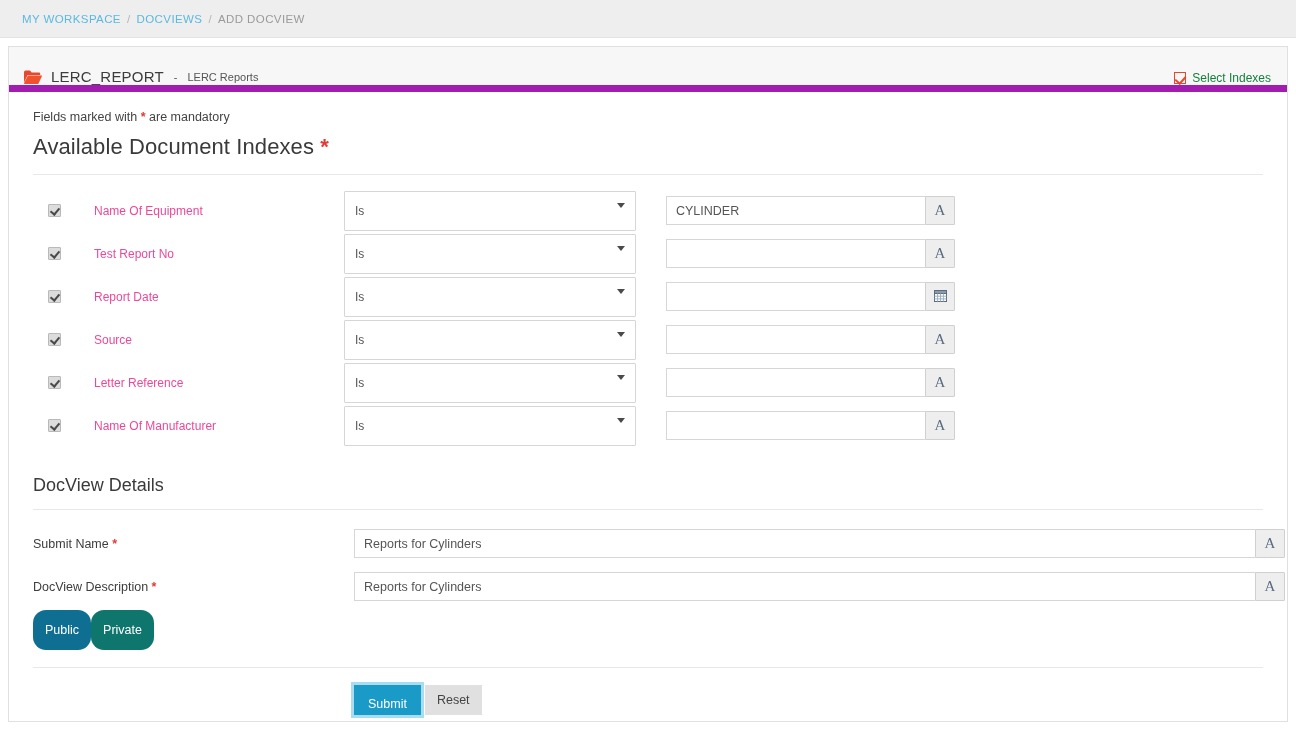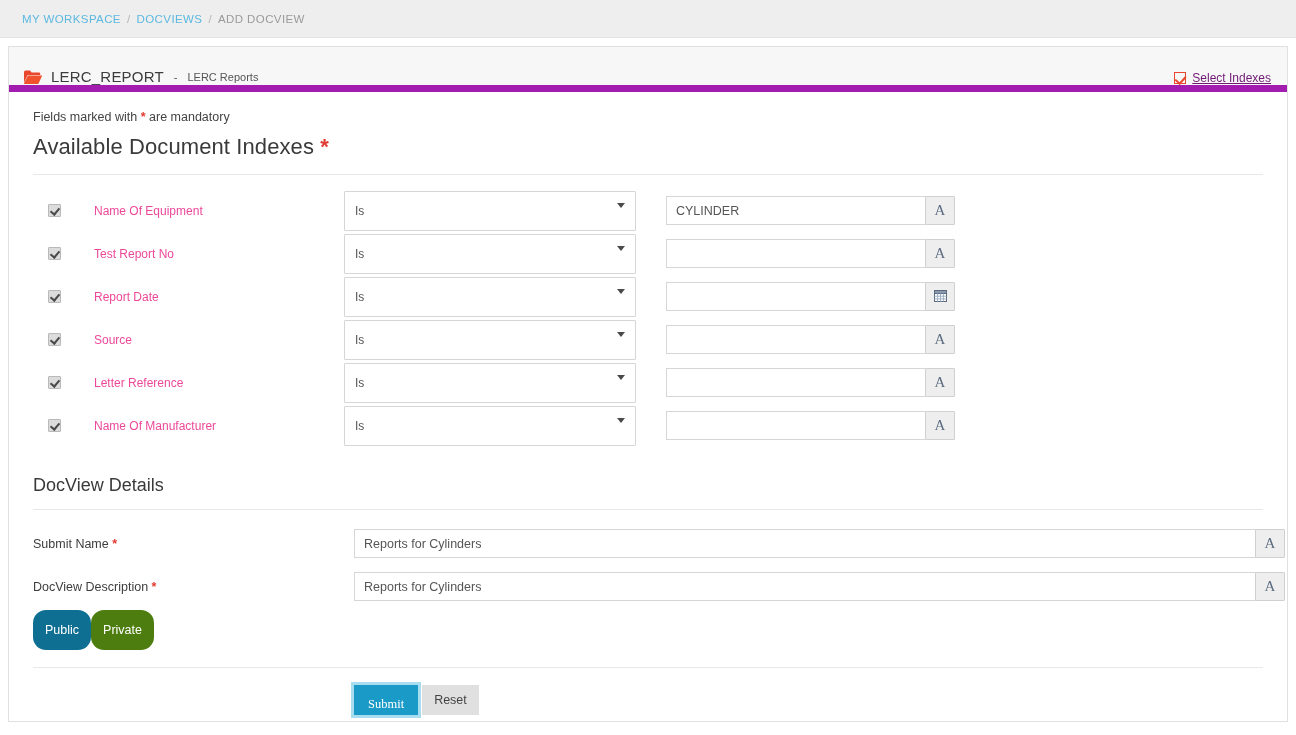--- a/index.html
+++ b/index.html
@@ -45,23 +45,22 @@
     padding: 0 16px 0 14px;
   }
   .panel-head-left { display: flex; align-items: center; gap: 8px; }
   .folder-icon { display: block; }
   .repo-code { font-size: 15px; color: #3c3c3c; letter-spacing: .2px; }
   .repo-dash { font-size: 11px; color: #555; margin: 0 2px; }
   .repo-name { font-size: 11px; color: #555; }
 
   .select-indexes {
     display: flex; align-items: center; gap: 6px;
-    font-size: 12px; color: #701a75;
+    font-size: 12px; color: #15803d;
     cursor: pointer;
-    text-decoration: underline;
   }
   .si-box {
     width: 12px; height: 12px;
     border: 1px solid #e8472b;
     position: relative;
     display: inline-block;
   }
   .si-box::after {
     content: "";
     position: absolute;
@@ -217,33 +216,33 @@
     height: 40px;
     display: flex; align-items: center;
     padding: 0 12px;
     font-size: 12.5px;
     color: #ffffff;
     cursor: pointer;
     user-select: none;
     border-radius: 13px;
   }
   .tg-active { background: #0f6f92; }
-  .tg-inactive { background: #4d7c0f; }
+  .tg-inactive { background: #0f766e; }
 
   .btn-divider { border: none; border-top: 1px solid #e8e8e8; margin: 16px 0 0 0; }
   .btn-row { display: flex; padding-top: 17px; padding-left: 321px; }
   .btn-submit {
     height: 30px;
     padding: 12px 14px;
     background: #1a9ac7;
     color: #ffffff;
     border: none;
     outline: 3px solid #a8dcf0;
     font-size: 12.5px;
-    font-family: Liberation Serif, serif;
+    font-family: Liberation Sans, sans-serif;
     cursor: pointer;
   }
   .btn-reset {
     height: 30px;
     padding: 0 12px;
     background: #e0e0e0;
     color: #444;
     border: none;
     font-size: 12.5px;
     font-family: "Liberation Sans", sans-serif;

